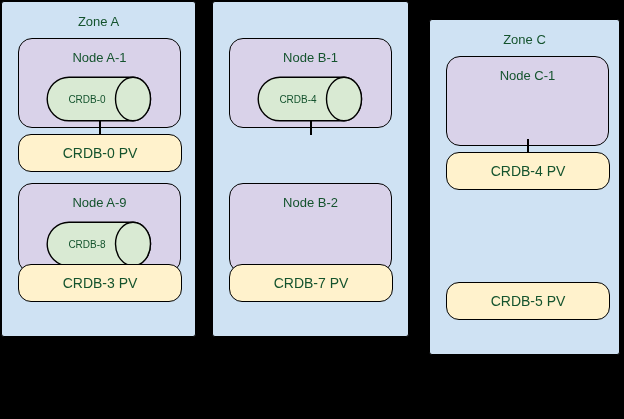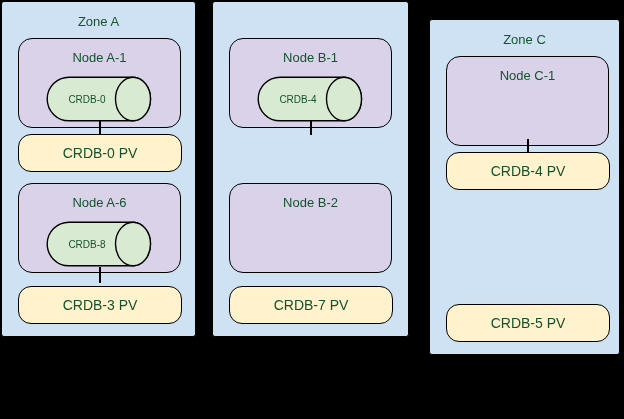--- a/index.html
+++ b/index.html
@@ -46,21 +46,21 @@
   }
   .pv {
     position:absolute; left:16px; width:164px; height:38px;
     background:var(--pv-fill, #fff2cc);
     border:1.5px solid var(--border, #000);
     border-radius:13px;
     display:flex; align-items:center; justify-content:center;
     font-size:14px;
   }
   .pv-1 { top:132px; }
-  .pv-2 { top:284px;text-align:center; }
+  .pv-2 { top:262px;text-align:center; }
   .connector {
     position:absolute; width:2px; left:97px;
     background:var(--border, #000);
   }
   .conn-1 { top:119px; height:14px; }
   .conn-2 { top:265px; height:16px; }
 </style>
 </head>
 <body>
 
@@ -78,21 +78,21 @@
         </svg>
         <span class="db-label">CRDB-0</span>
       </div>
     </div>
     <div class="connector conn-1"></div>
     <div class="pv pv-1">
       <span>CRDB-0 PV</span>
     </div>
 
     <div class="node node-2">
-      <div class="node-title">Node A-6</div>
+      <div class="node-title">Node A-9</div>
       <div class="cyl">
         <svg width="106" height="46" viewBox="0 0 106 46">
           <path d="M 23,1.2 L 87,1.2 A 17.5,21.8 0 0 1 87,44.8 L 23,44.8 A 21.8,21.8 0 0 1 23,1.2 Z" fill="#d9ead3" stroke="#000" stroke-width="1.4"></path>
           <ellipse cx="87" cy="23" rx="17.5" ry="21.8" fill="#d9ead3" stroke="#000" stroke-width="1.4"></ellipse>
         </svg>
         <span class="db-label">CRDB-8</span>
       </div>
     </div>
     <div class="connector conn-2"></div>
     <div class="pv pv-2">

